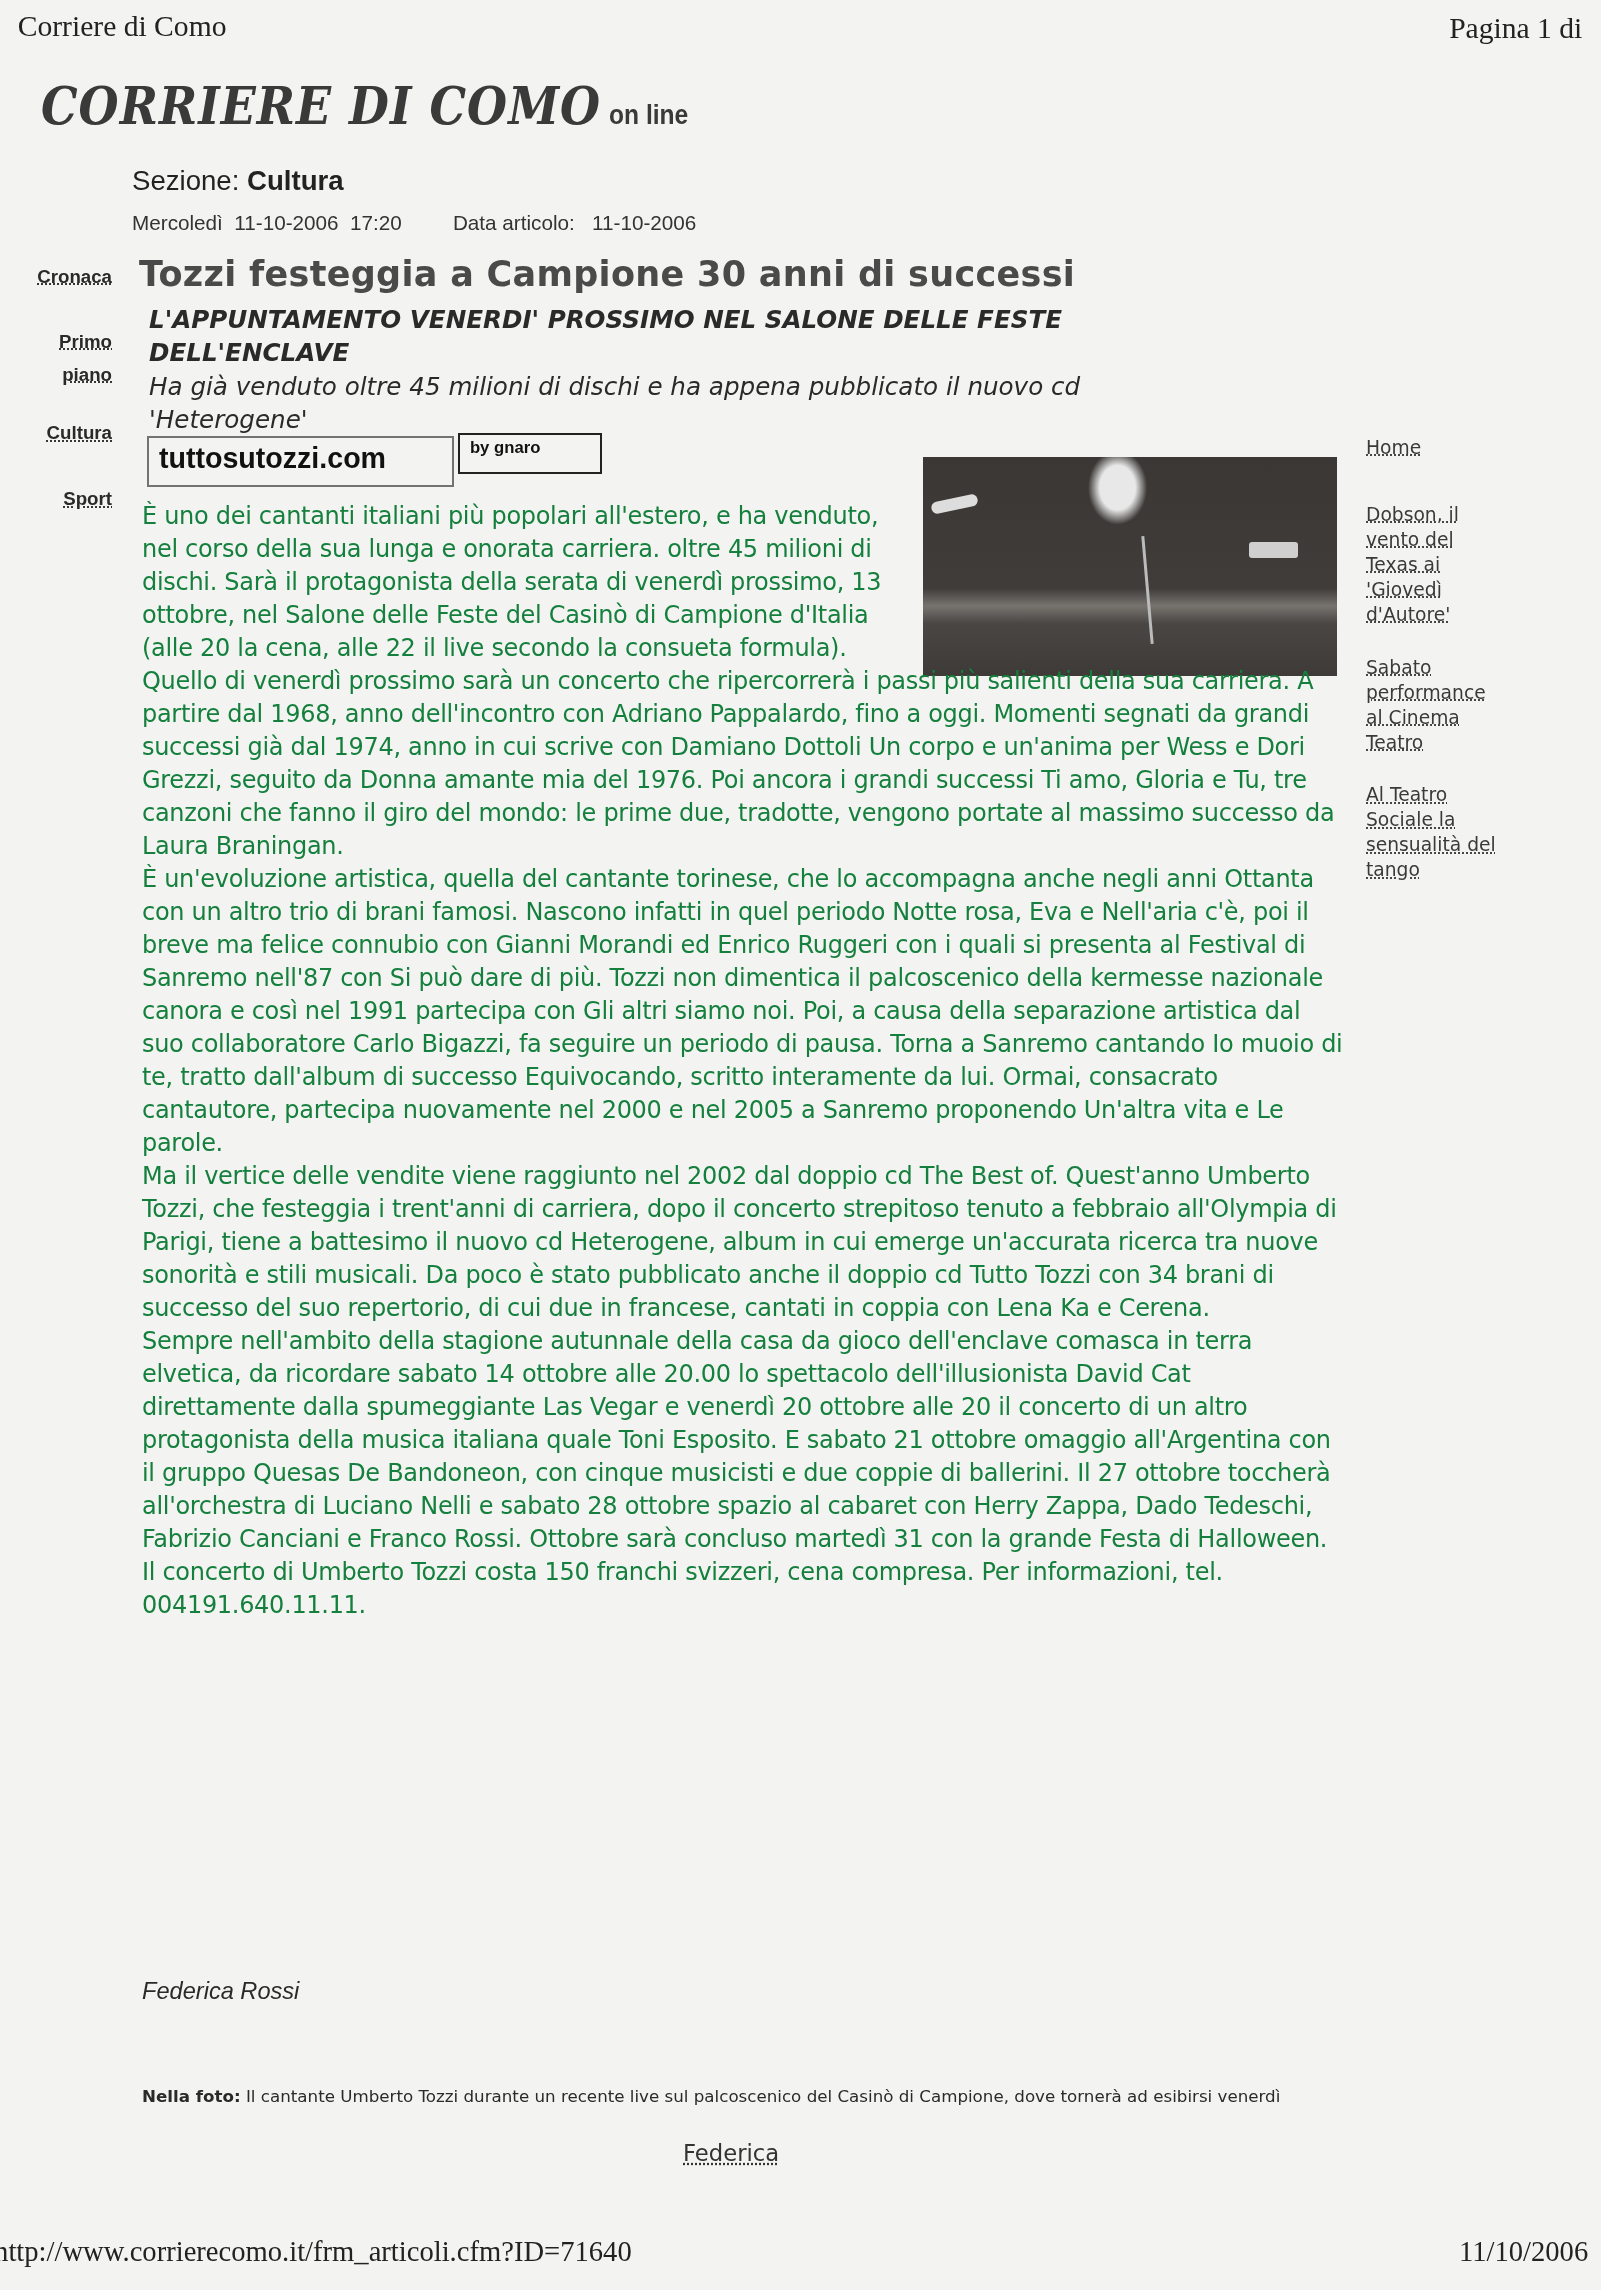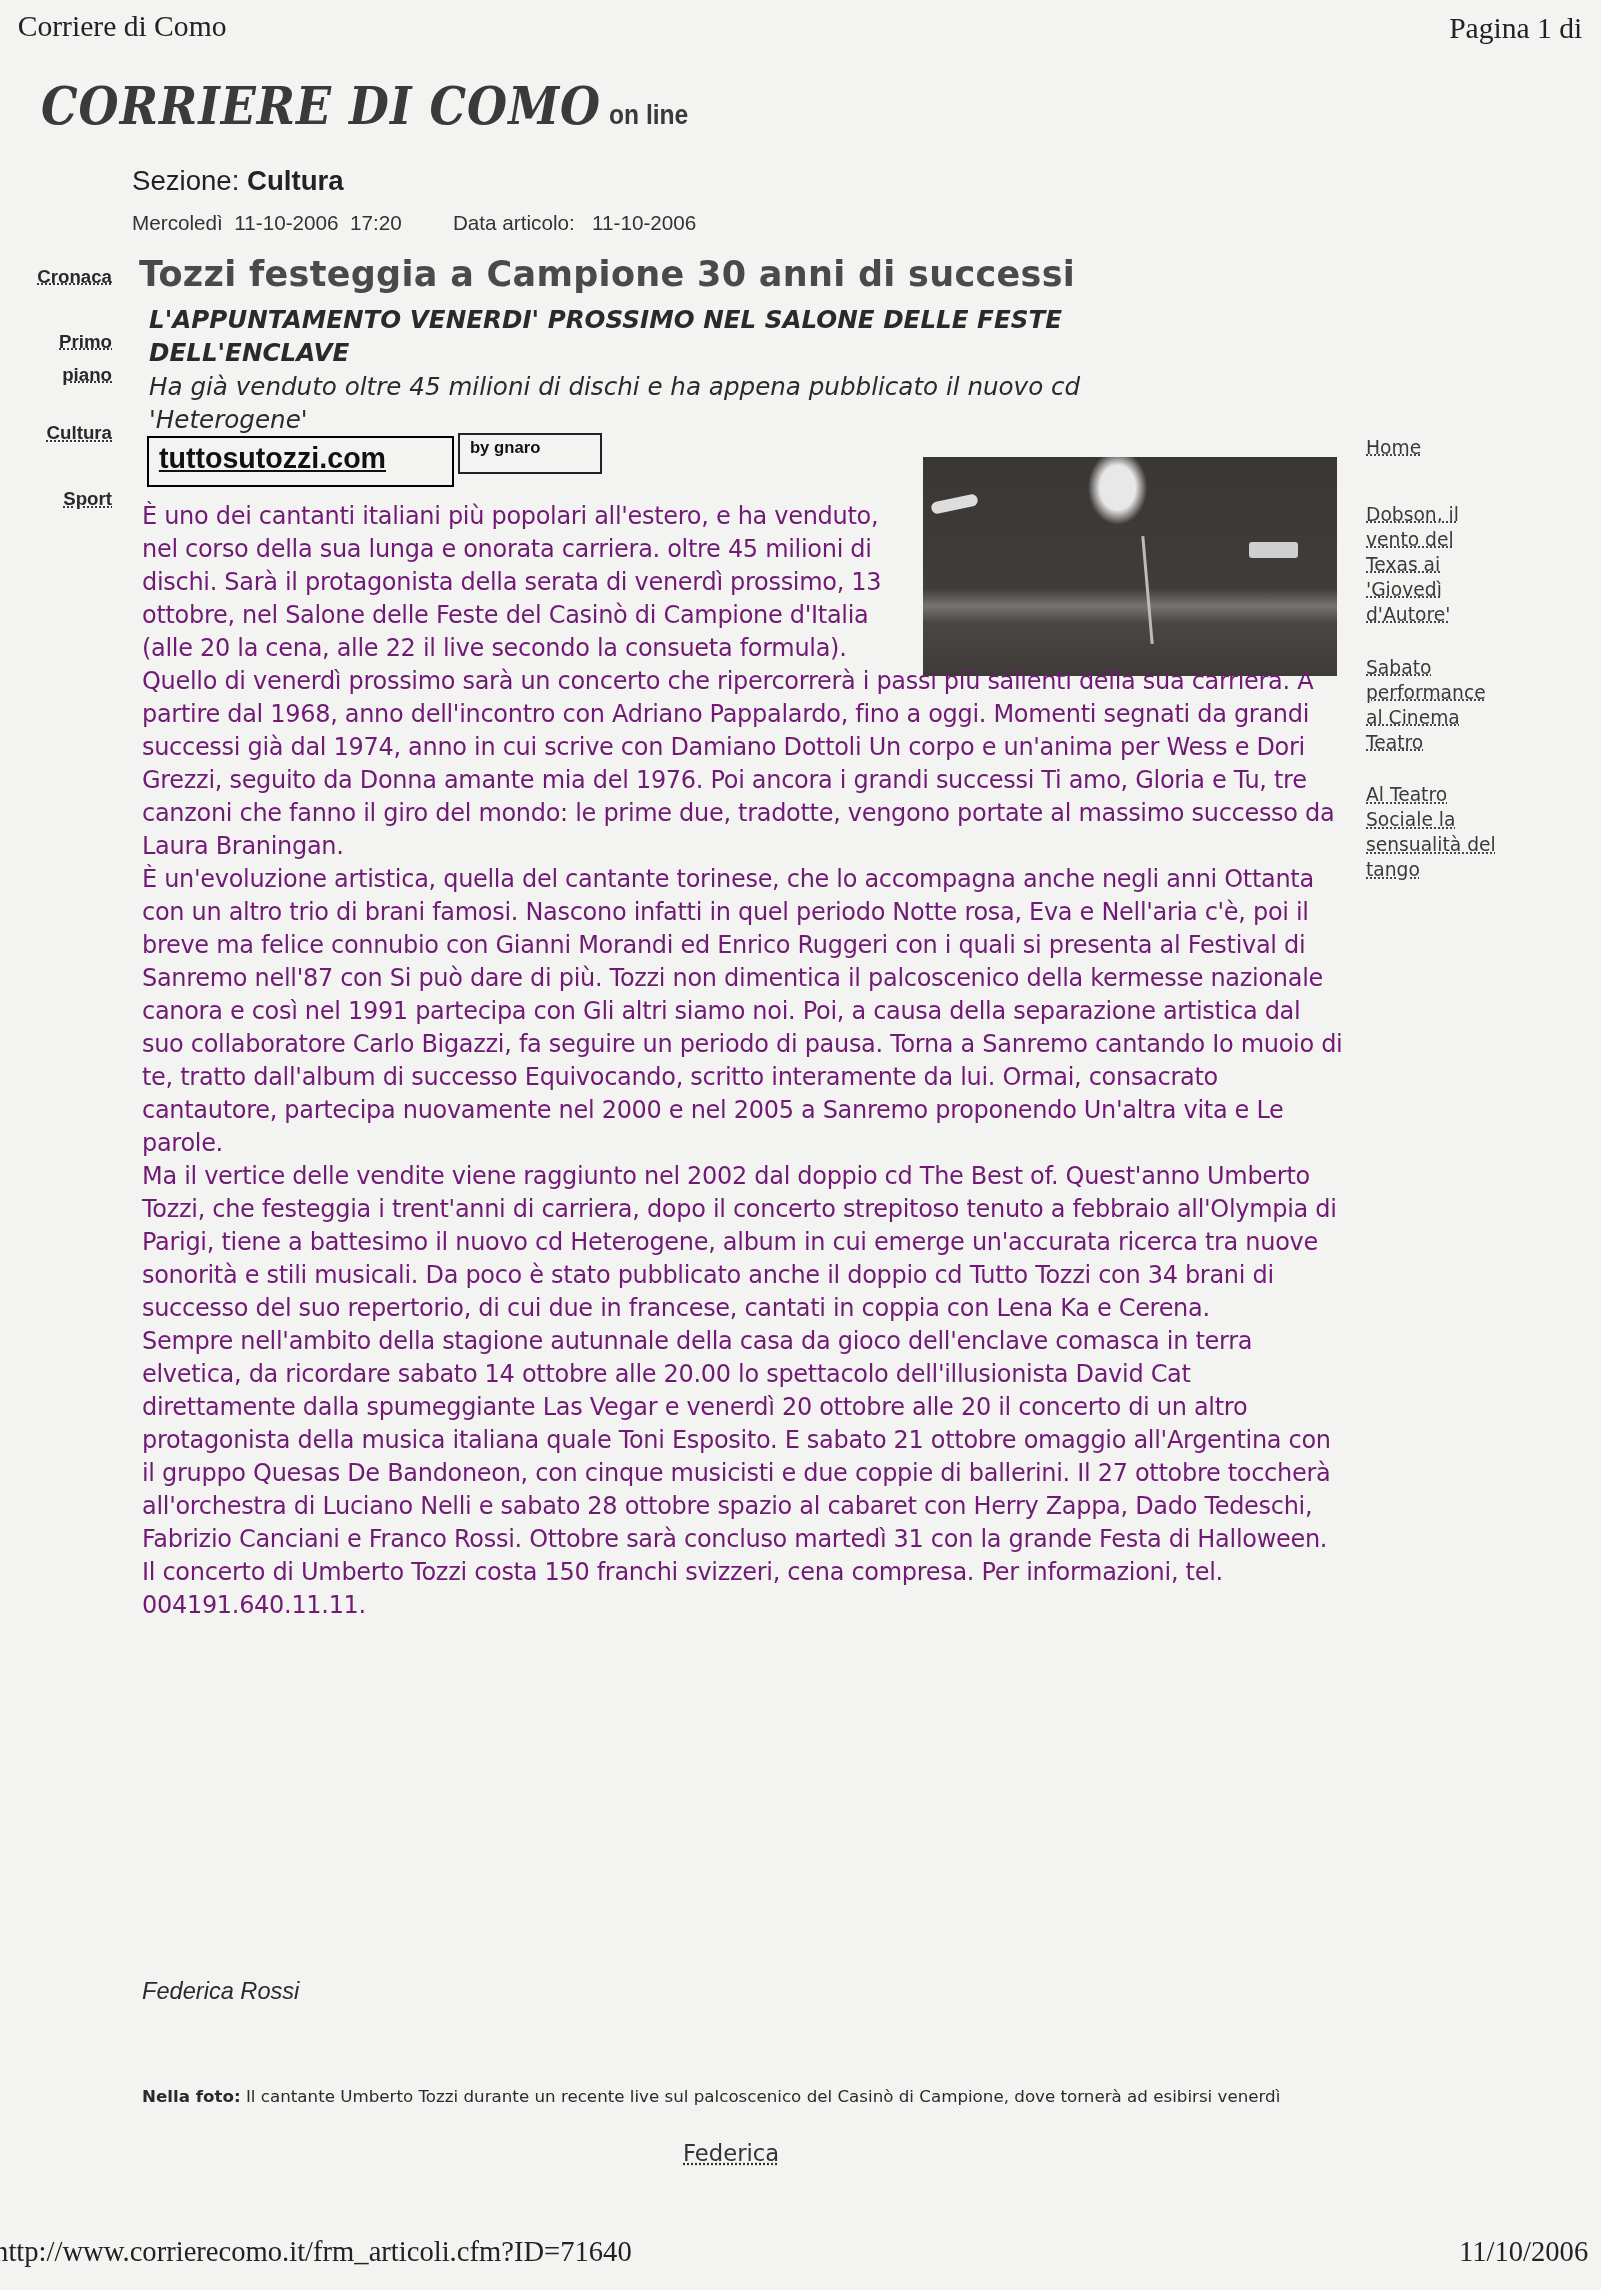--- a/index.html
+++ b/index.html
@@ -61,44 +61,44 @@
       font-family: "DejaVu Sans", sans-serif; font-weight: bold; font-style: italic;
       font-size: 24.6px; line-height: 33px; color: #2a2a2a;
     }
     .lead {
       position: absolute; left: 149px; top: 370px; width: 1093px;
       font-family: "DejaVu Sans", sans-serif; font-style: italic;
       font-size: 24.6px; line-height: 33px; color: #2a2a2a;
     }
     .badge-box {
       position: absolute; left: 147px; top: 436px; width: 307px; height: 51px;
-      border: 2px solid #000000; box-sizing: border-box;
+      border: 2px solid #737373; box-sizing: border-box;
       font-family: "Liberation Sans", sans-serif; font-weight: bold; font-size: 28.6px;
-      padding: 3.9px 0 0 9.9px; color: #111; text-decoration: underline;
+      padding: 3.9px 0 0 9.9px; color: #111;
     }
     .badge-by {
       position: absolute; left: 458px; top: 433px; width: 144px; height: 41px;
       border: 2px solid #222; box-sizing: border-box;
       font-family: "Liberation Sans", sans-serif; font-weight: bold; font-size: 16.7px;
       padding: 3px 0 0 9.9px; color: #111;
     }
     .photo {
       position: absolute; left: 923px; top: 457px; width: 414px; height: 219px;
       background:
         radial-gradient(ellipse 29.6px 37px at 47% 14%, #e8e8e8 0 60%, transparent 100%),
         linear-gradient(180deg, #3a3735 0%, #403c3a 60%, #77736f 68%, #4a4644 76%, #3d3a38 100%);
       overflow: hidden;
     }
     .photo .arm-l { position: absolute; left: 7.9px; top: 41px; width: 47px; height: 11.8px; background: #ddd; border-radius: 5.9px; transform: rotate(-12deg); }
     .photo .arm-r { position: absolute; right: 39px; top: 85px; width: 49px; height: 15.8px; background: #cfcfcf; border-radius: 3px; }
     .photo .mic { position: absolute; left: 223px; top: 79px; width: 3px; height: 108px; background: #bbb; transform: rotate(-5deg); }
     .article {
       position: absolute; left: 142px; top: 500px; width: 1207px;
       font-family: "DejaVu Sans", sans-serif; font-size: 24px; line-height: 33px;
-      color: #701a75; letter-spacing: -0.3px;
+      color: #15803d; letter-spacing: -0.3px;
     }
     .article .wrap-head { width: 749px; }
     .article p { margin: 0; }
     .author {
       position: absolute; left: 142px; top: 1978px;
       font-family: Liberation Sans, sans-serif; font-style: italic; font-size: 23.6px; color: #2a2a2a;
     }
     .caption {
       position: absolute; left: 142px; top: 2084px; width: 1182px;
       font-family: "DejaVu Sans", sans-serif; font-size: 16.7px; line-height: 24.6px; color: #2a2a2a;

